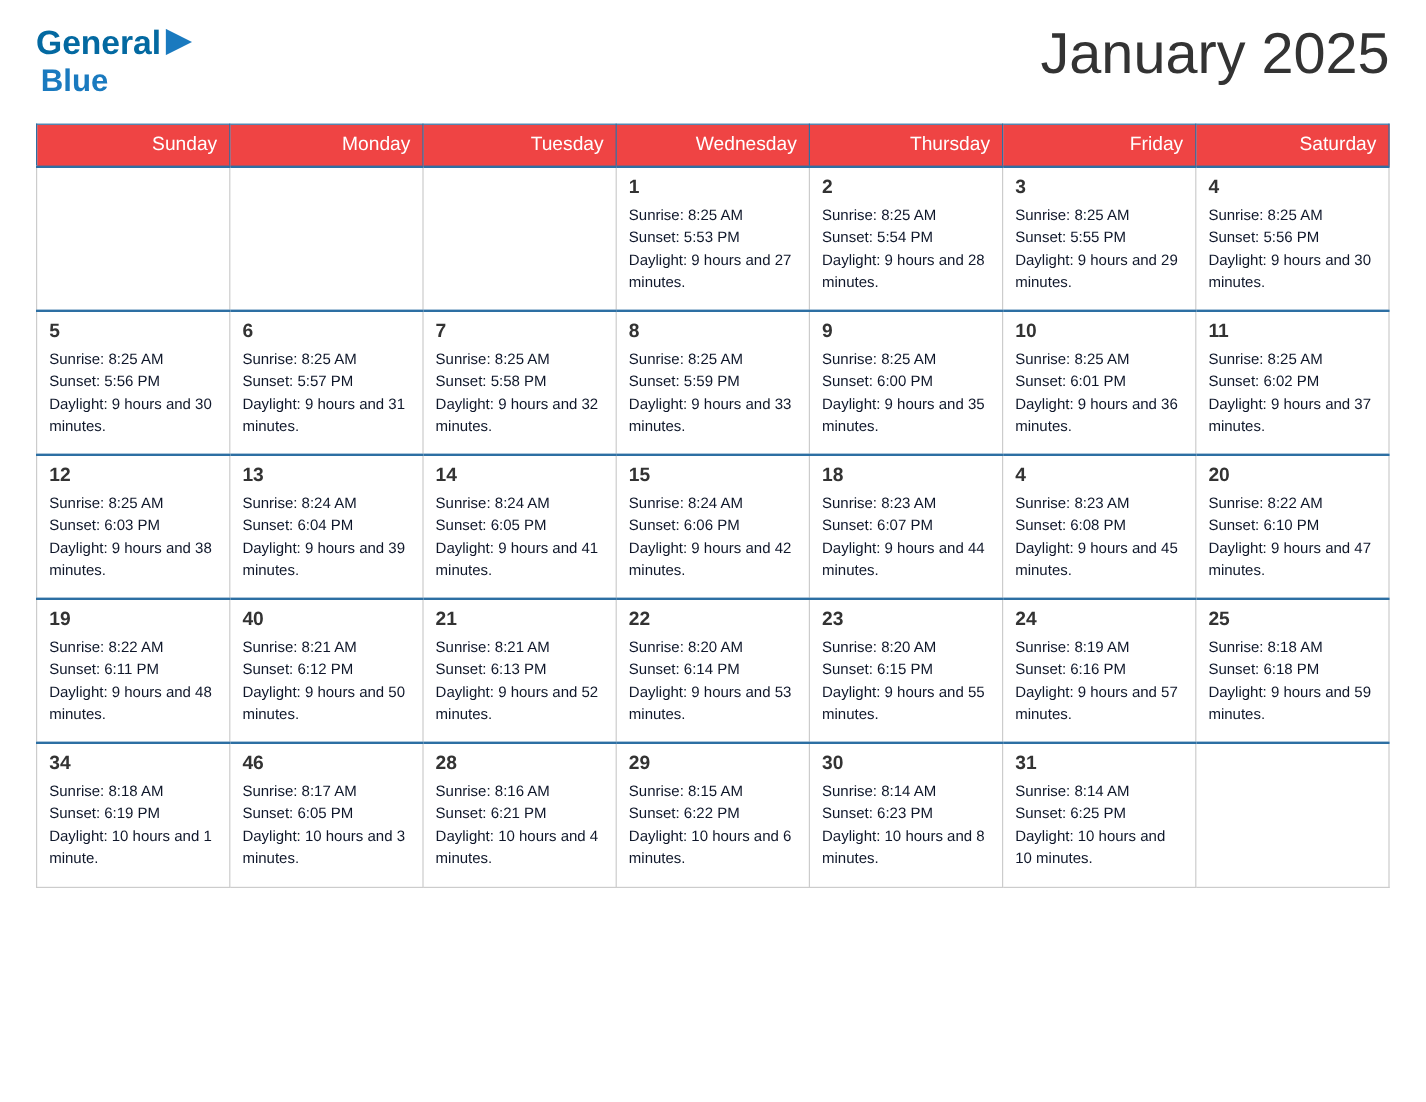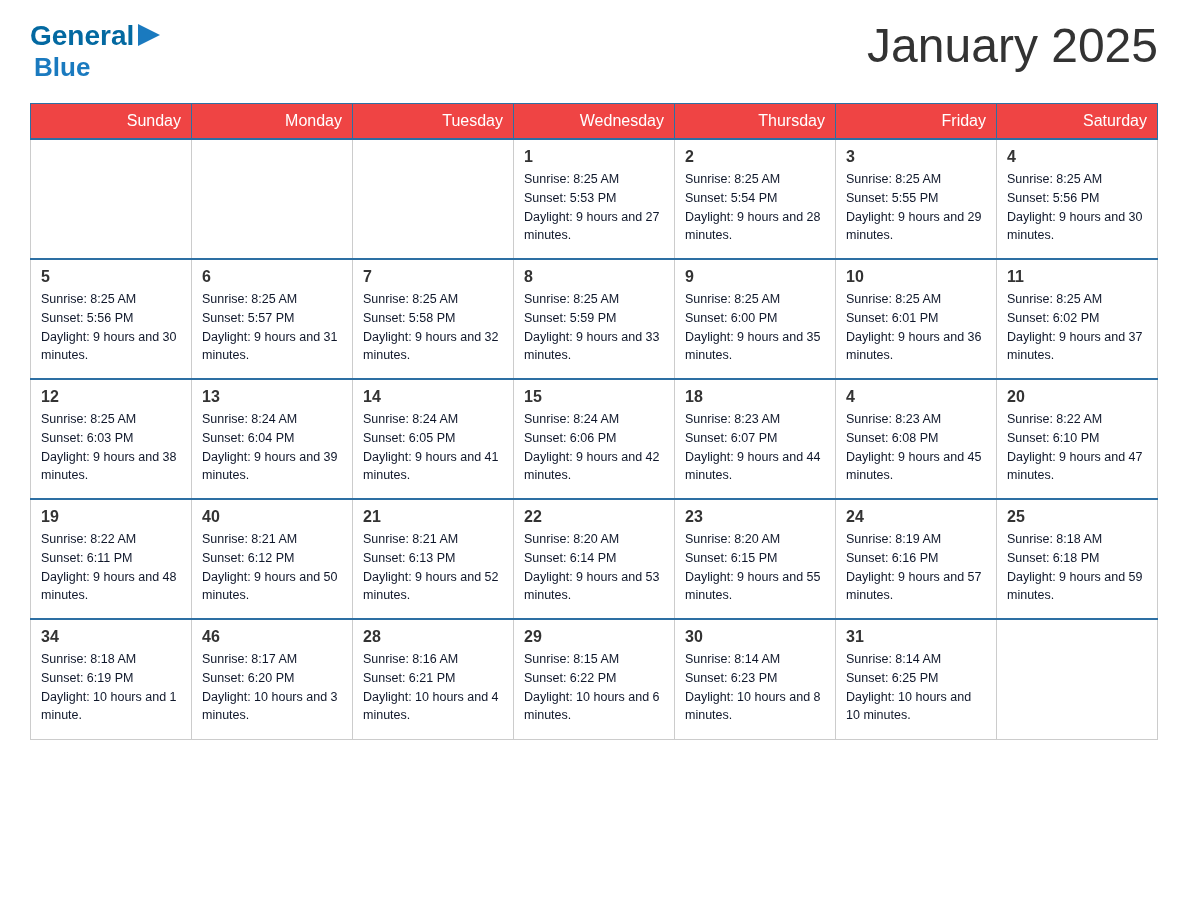--- a/index.html
+++ b/index.html
@@ -289,21 +289,21 @@
       <tr>
         <td>
           <span class="day-number">34</span>
           <div class="day-info" style="white-space: pre-line;">Sunrise: 8:18 AM
 Sunset: 6:19 PM
 Daylight: 10 hours and 1 minute.</div>
         </td>
         <td>
           <span class="day-number">46</span>
           <div class="day-info" style="white-space: pre-line;">Sunrise: 8:17 AM
-Sunset: 6:20 PM
+Sunset: 6:05 PM
 Daylight: 10 hours and 3 minutes.</div>
         </td>
         <td>
           <span class="day-number">28</span>
           <div class="day-info" style="white-space: pre-line;">Sunrise: 8:16 AM
 Sunset: 6:21 PM
 Daylight: 10 hours and 4 minutes.</div>
         </td>
         <td>
           <span class="day-number">29</span>

